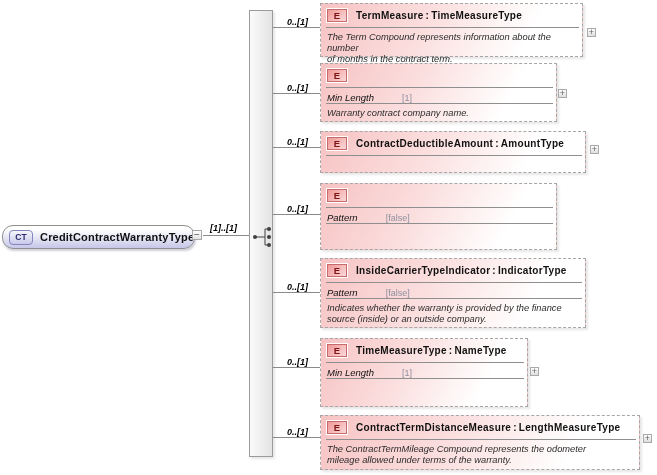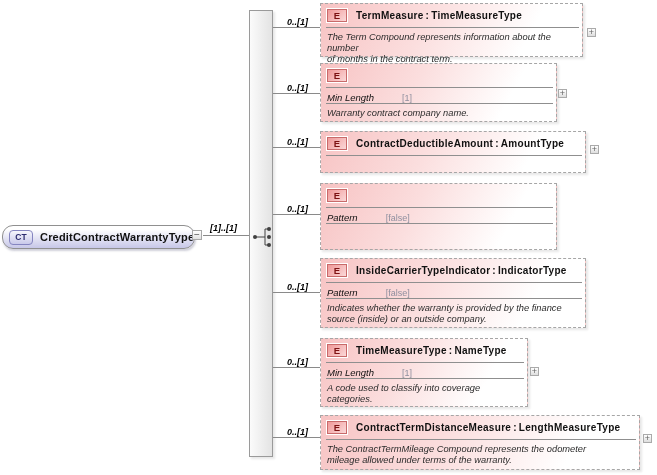--- a/index.html
+++ b/index.html
@@ -153,22 +153,20 @@
     <div class="ehead">
       <span class="eicon">E</span>
       <span class="etitle"><span>TimeMeasureType</span><span class="sep">:</span><span>NameType</span></span>
     </div>
     <div class="ediv"></div>
     <div class="efacet">
       <span class="fname">Min Length</span>
       <span class="fval">[1]</span>
     </div>
     <div class="ediv"></div>
-    <div class="edesc">A code used to classify into coverage
-categories.</div>
   </div>
   <div class="plus-box" style="left:530px;top:367px;">+</div>
 
   <div class="hline" style="left:273px;top:437px;width:47px;"></div>
   <div class="occ-label" style="left:262px;top:427px;">0..[1]</div>
   <div class="ebox" style="left:320px;top:415px;width:320px;height:55px;">
     <div class="ehead">
       <span class="eicon">E</span>
       <span class="etitle"><span>ContractTermDistanceMeasure</span><span class="sep">:</span><span>LengthMeasureType</span></span>
     </div>

